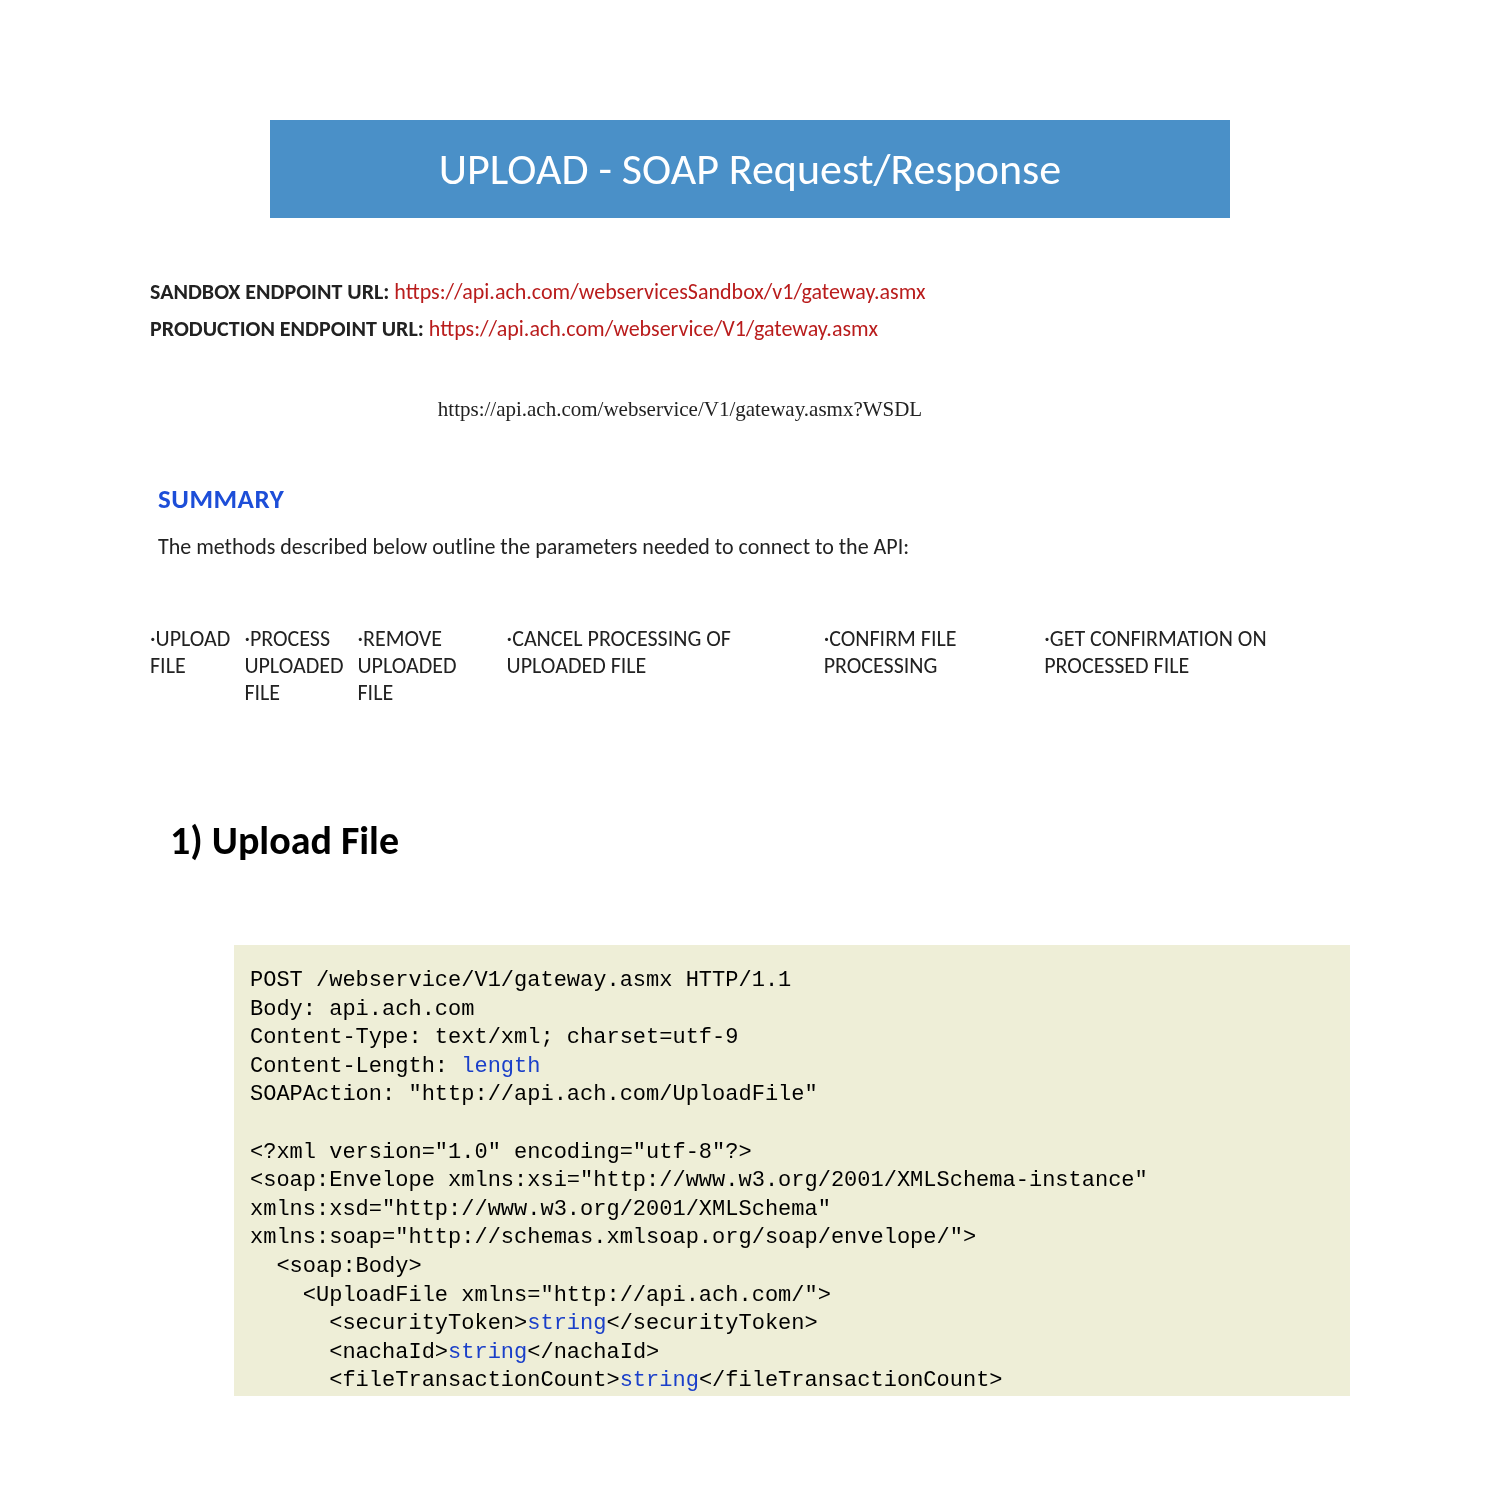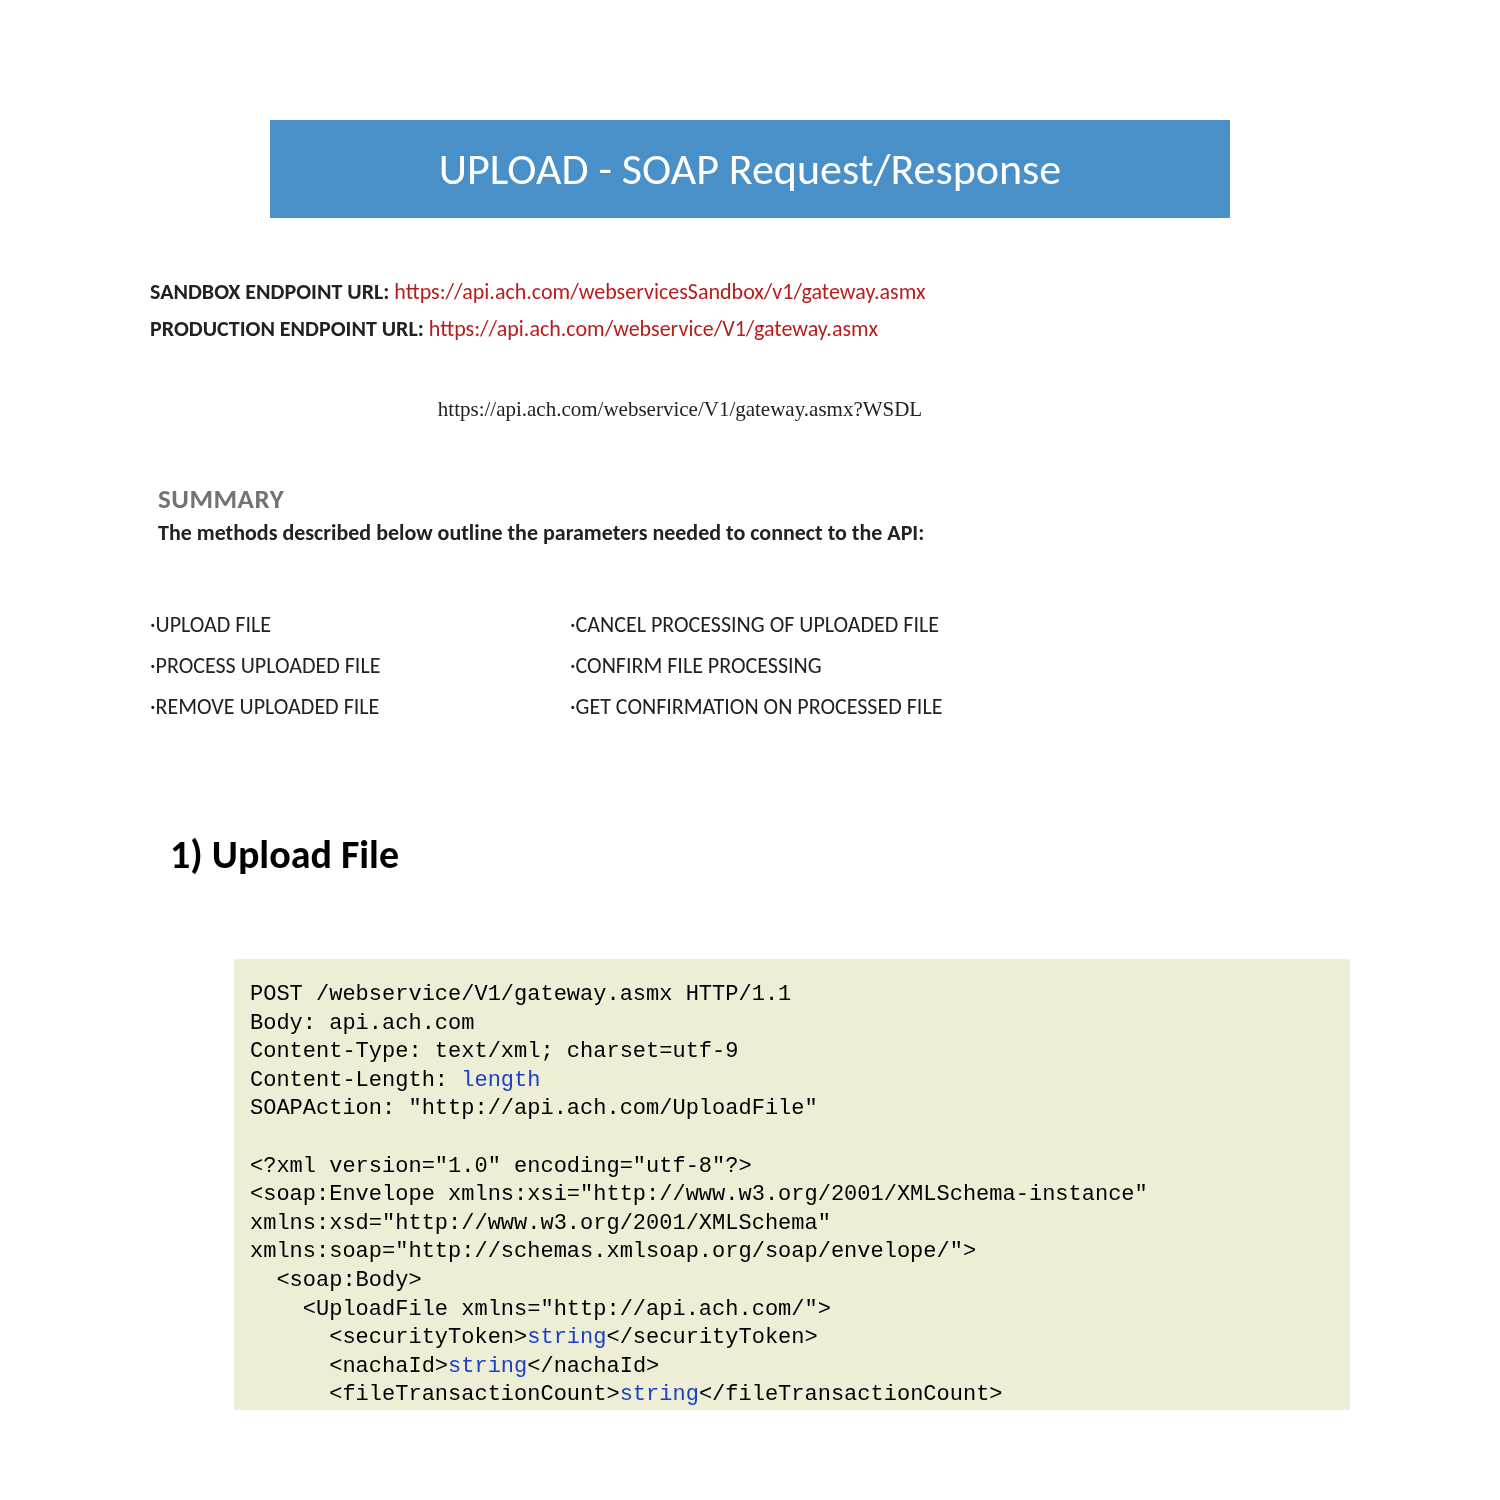--- a/index.html
+++ b/index.html
@@ -46,42 +46,40 @@
       font-weight: 700;
       margin-bottom: 8px;
     }
     .wsdl-url {
       font-size: 21px;
       color: #222;
       margin-left: -140px;
       font-family: Liberation Serif, serif;
     }
     .summary-heading {
-      color: #737373;
+      color: #1d4ed8;
       font-size: 27px;
       font-weight: 700;
       margin-left: 8px;
-      margin-bottom: 4px;
+      margin-bottom: 18px;
       letter-spacing: 0.5px;
     }
     .summary-text {
       font-size: 22px;
       margin-left: 8px;
       margin-bottom: 65px;
       color: #222;
-      font-weight: bold;
     }
     .methods-grid {
       display: flex;
       gap: 50px;
       margin-bottom: 110px;
     }
     .methods-col {
       display: flex;
-      flex-direction: column;
       gap: 14px;
     }
     .methods-col:first-child {
       width: 370px;
     }
     .method-item {
       font-size: 22px;
       color: #222;
     }
     .section-title {

